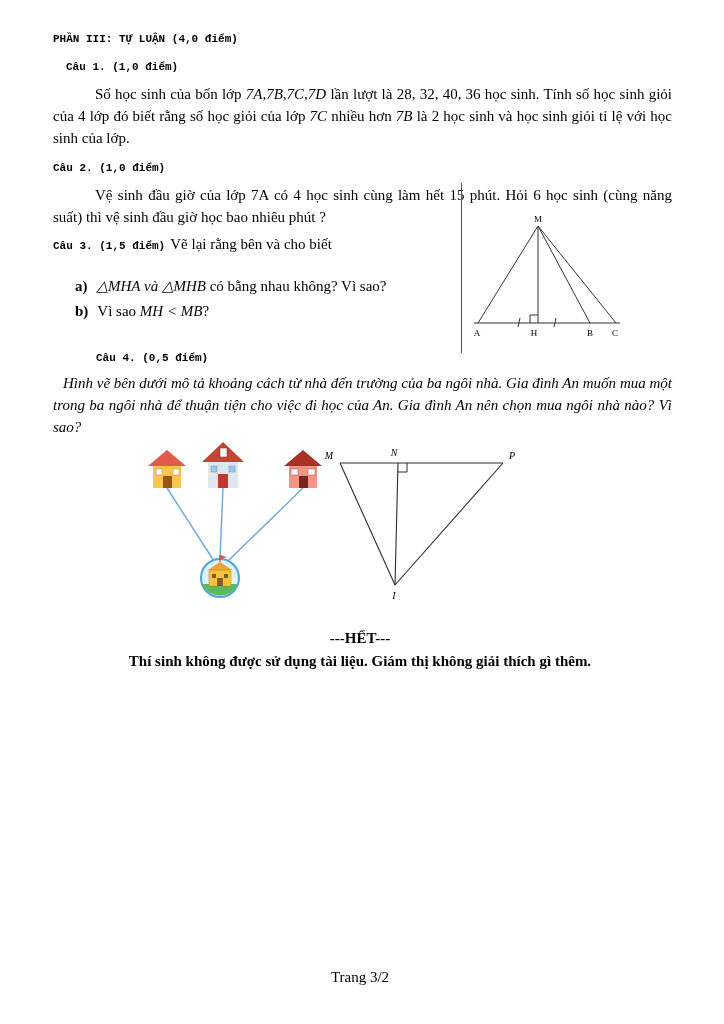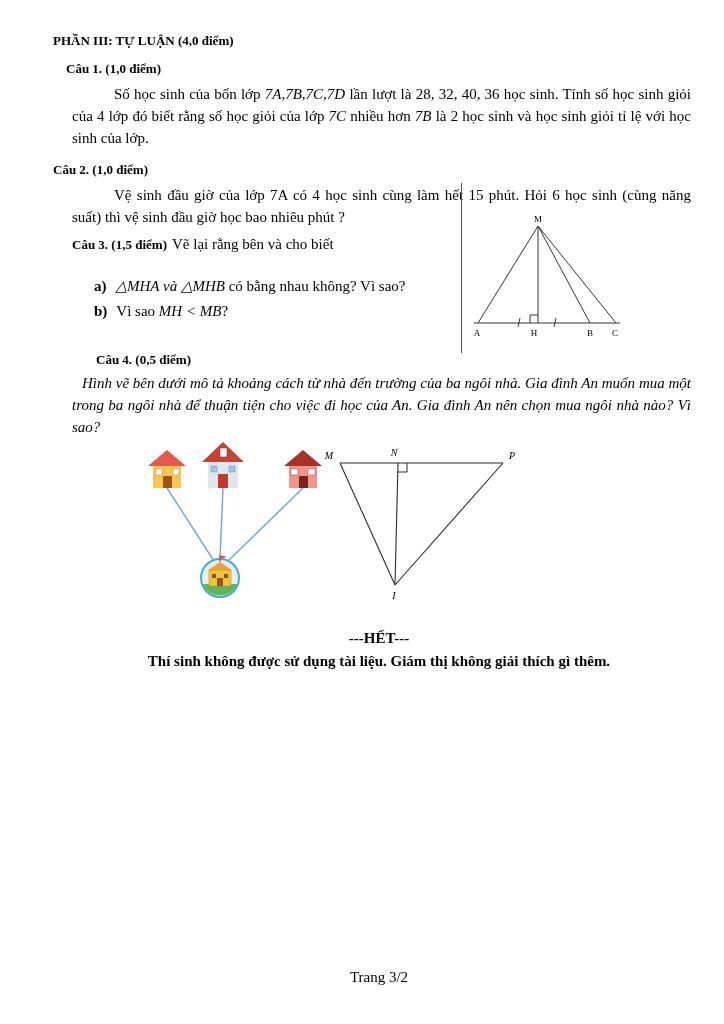--- a/index.html
+++ b/index.html
@@ -5,27 +5,27 @@
   * { margin:0; padding:0; box-sizing:border-box; }
   html,body { width:724px; height:1024px; }
   body {
     position:relative;
     background:#ffffff;
     color:#000000;
     font-family:"Liberation Serif", serif;
     overflow:hidden;
   }
   .abs { position:absolute; }
-  .txt { font-size:15px; line-height:22px;margin-left:19px; }
+  .txt { font-size:15px; line-height:22px; }
   .bold { font-weight:bold; }
   .ital { }
   .math { font-style:italic; font-family:"Liberation Serif", serif; }
   .justify { text-align:justify; }
   .center { left:0; width:720px; text-align:center; }
-  .heading { font-weight:bold; font-size:13px; }
+  .heading { font-weight:bold; font-size:11px;font-family:Liberation Mono, monospace; }
   .para { width:619px; }
   .indent42 { text-indent:42px; }
   .indent10 { text-indent:10px; }
   .sub-item { left:75px; width:420px; }
   .intro-gap { margin-left:5px; }
   .label-gap { margin-right:9px; }
   .vrule {
     width:1px; background:#555555;
   }
   svg text { font-family:"Liberation Serif", serif; }

